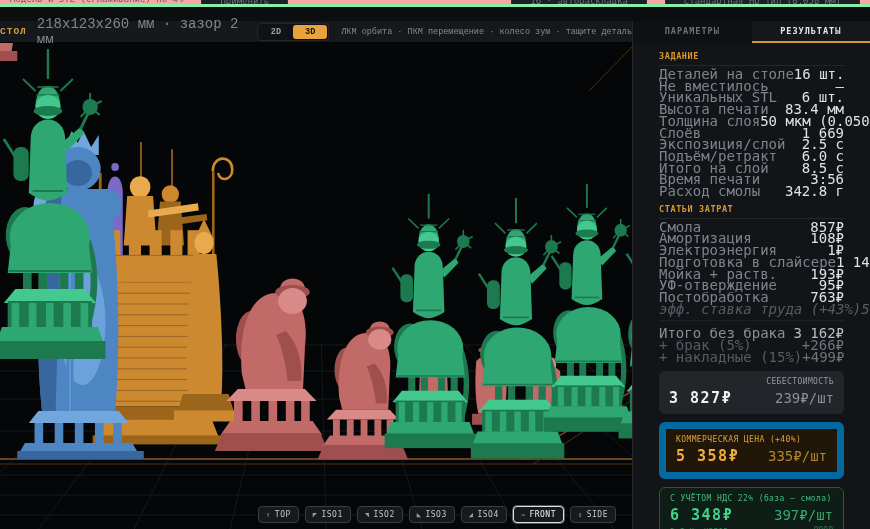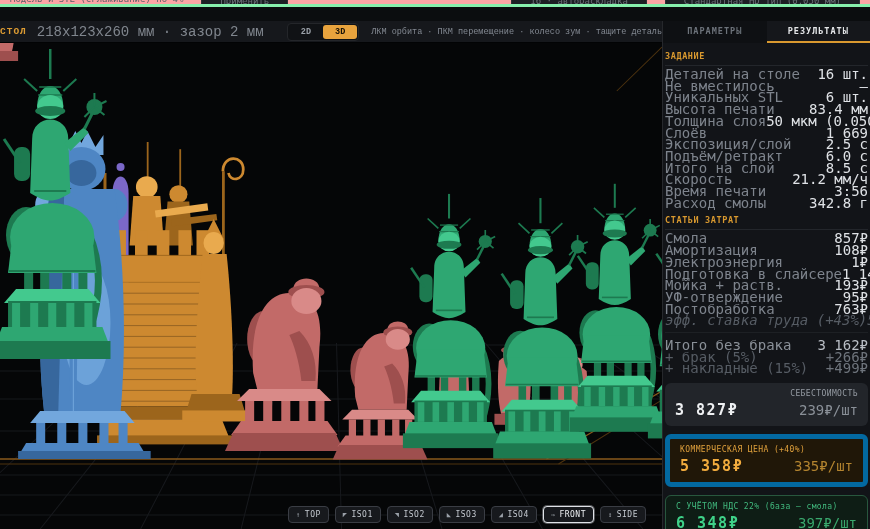--- a/index.html
+++ b/index.html
@@ -11,21 +11,21 @@
     overflow:hidden; display:flex; align-items:flex-start; gap:18px; padding:0 10px; }
   .topstrip .t-txt { margin-top:-6px; font-size:9px; color:#5a6067; white-space:nowrap; }
   .topstrip .t-box { margin-top:-5px; font-size:9px; color:#6b7178; white-space:nowrap;
     border:1px solid #2c2f35; border-radius:3px; background:#1c1f24; padding:0 18px; }
   .topstrip .sp { flex:1; }
   .gapstrip { height:14px; background:#0b0d0f; }
 
   
   .main { display:flex; height:508px; }
   .vp-col { flex:1; min-width:0; display:flex; flex-direction:column; }
-  .panel { width:208px; background:#121418; border-left:1px solid #26282c;
+  .panel { width:238px; background:#121418; border-left:1px solid #26282c;
     display:flex; flex-direction:column; overflow:hidden; }
 
   
   .vp-header { height:22px; background:#16181c; border-bottom:1px solid #020304;
     display:flex; align-items:center; padding:0 0;font-family:Liberation Mono, monospace; }
   .plate-label { color:#dd9c33; font-weight:bold; font-size:9.5px; letter-spacing:1px; }
   .plate-dims { color:#80868e; font-size:14px; margin-left:10px; }
   .mode-toggle { margin-left:auto; display:flex; background:#101215;
     border:1px solid #24262a; border-radius:4px; padding:1px; }
   .mode-btn { font-size:8.5px; padding:2px 12px; border-radius:3px; color:#9aa0a8;
@@ -42,37 +42,37 @@
     padding:3px 7px; letter-spacing:.5px; font-family:inherit; }
   .vbtn .ic { font-size:7px; color:#9aa0a8; }
   .vbtn.active { border-color:#dfe2e7; color:#eef0f3; box-shadow:0 0 0 1px rgba(223,226,231,.35); }
 
   
   .tabs { display:flex; height:22px; flex:none; }
   .tab { flex:1; display:flex; align-items:center; justify-content:center;
     font-size:8.5px; font-weight:bold; letter-spacing:1px; font-family:inherit;
     background:#0e1013; color:#6d737b; border:none; border-bottom:2px solid transparent; }
   .tab.active { background:#15171b; color:#e6e8ea; border-bottom:2px solid #d9992f; }
-  .panel-body { padding:2px 2px 8px; overflow:hidden; }
+  .panel-body { padding:2px 26px 8px; overflow:hidden; }
   .sec-title { color:#d9992f; font-weight:bold; font-size:8.5px; letter-spacing:.6px;
     padding:6px 0 4px; border-bottom:1px solid #23262b; margin-bottom:3px; }
   .vrow { display:flex; justify-content:space-between; align-items:baseline;
     font-size:14px; line-height:11.7px; color:#7e848d; white-space:nowrap; }
   .vrow .val { color:#dfe2e6; }
   .vrow.v-italic { font-style:italic; color:#565c64; }
   .vrow.v-italic .val { color:#565c64;text-align:right; }
   .vrow.v-total { color:#8a9098; margin-top:6px; }
   .vrow.v-total .val { color:#b9bec5; }
   .vrow.v-muted { color:#565c64; }
   .vrow.v-muted .val { color:#6e747c; }
   .totals { border-top:1px solid #1d2024; margin-top:5px; padding-top:1px; }
 
   .card { border-radius:6px; padding:6px 10px 7px; margin-top:8px; }
   .card-cost  { background:#22252a; }
-  .card-price { background:#201708; border:5px solid #0369a1; }
+  .card-price { background:#201708; border:7px solid #0369a1; }
   .card-vat   { background:#0e1d15; border:1px solid #28573e; }
   .card-label { font-size:8px; letter-spacing:.4px; white-space:nowrap; }
   .card-cost  .card-label { color:#959ba3;text-align:right; }
   .card-price .card-label { color:#dfa03c; }
   .card-vat   .card-label { color:#41b97e; }
   .card-main { display:flex; justify-content:space-between; align-items:baseline; margin-top:3px; }
   .card-value { font-size:15px; font-weight:bold; letter-spacing:1.5px; }
   .card-cost  .card-value { color:#eef0f2; }
   .card-price .card-value { color:#f2ac3e; }
   .card-vat   .card-value { color:#3fd289; }
@@ -369,24 +369,20 @@
   </div>
           <div class="vrow">
     <span class="lbl">Подъём/ретракт</span>
     <span class="val">6.0 с</span>
   </div>
           <div class="vrow">
     <span class="lbl">Итого на слой</span>
     <span class="val">8.5 с</span>
   </div>
           <div class="vrow">
-    <span class="lbl">Скорость</span>
-    <span class="val">21.2 мм/ч</span>
-  </div>
-          <div class="vrow">
     <span class="lbl">Время печати</span>
     <span class="val">3:56</span>
   </div>
           <div class="vrow">
     <span class="lbl">Расход смолы</span>
     <span class="val">342.8 г</span>
   </div>
         </div>
 
       <div class="sec-title">СТАТЬИ ЗАТРАТ</div>

